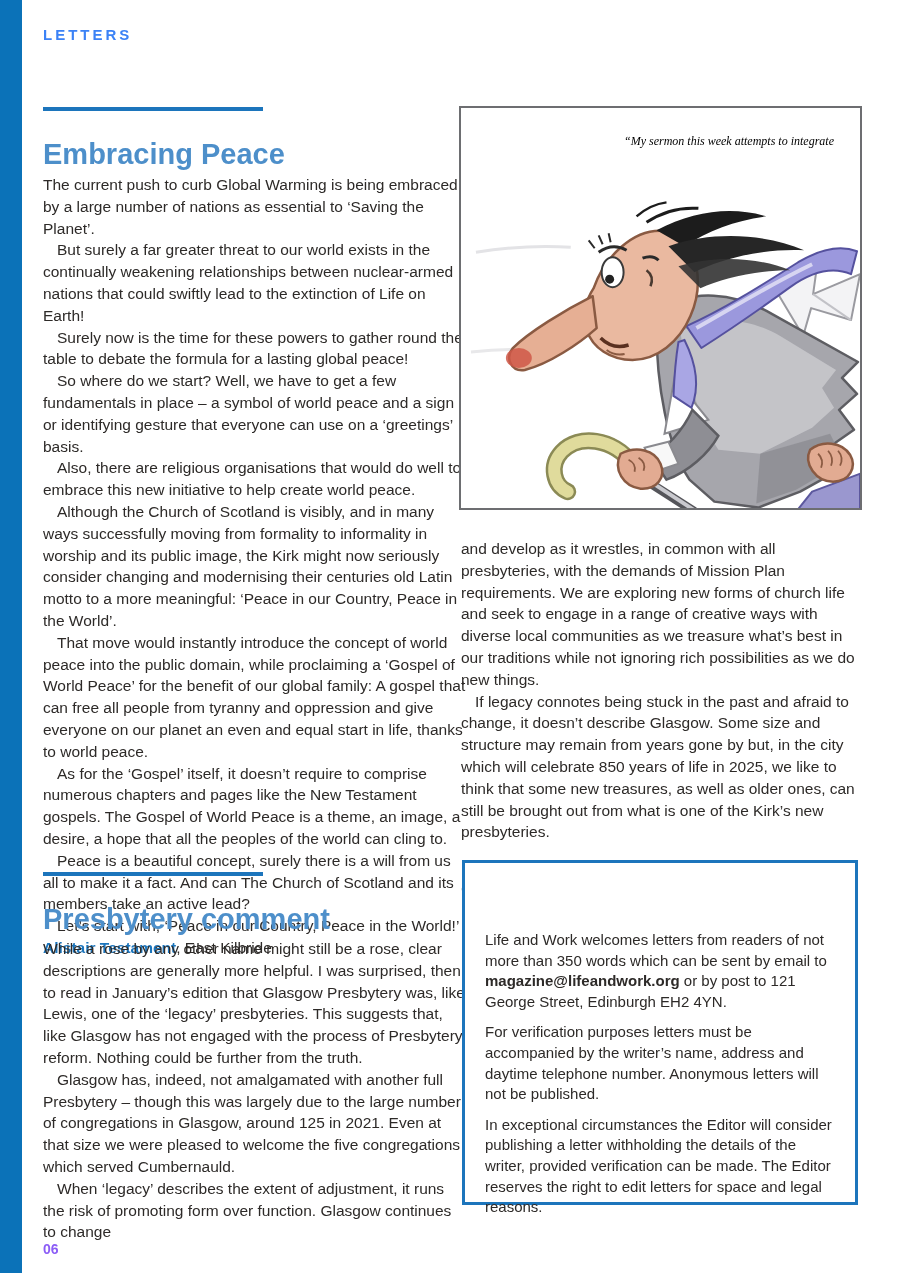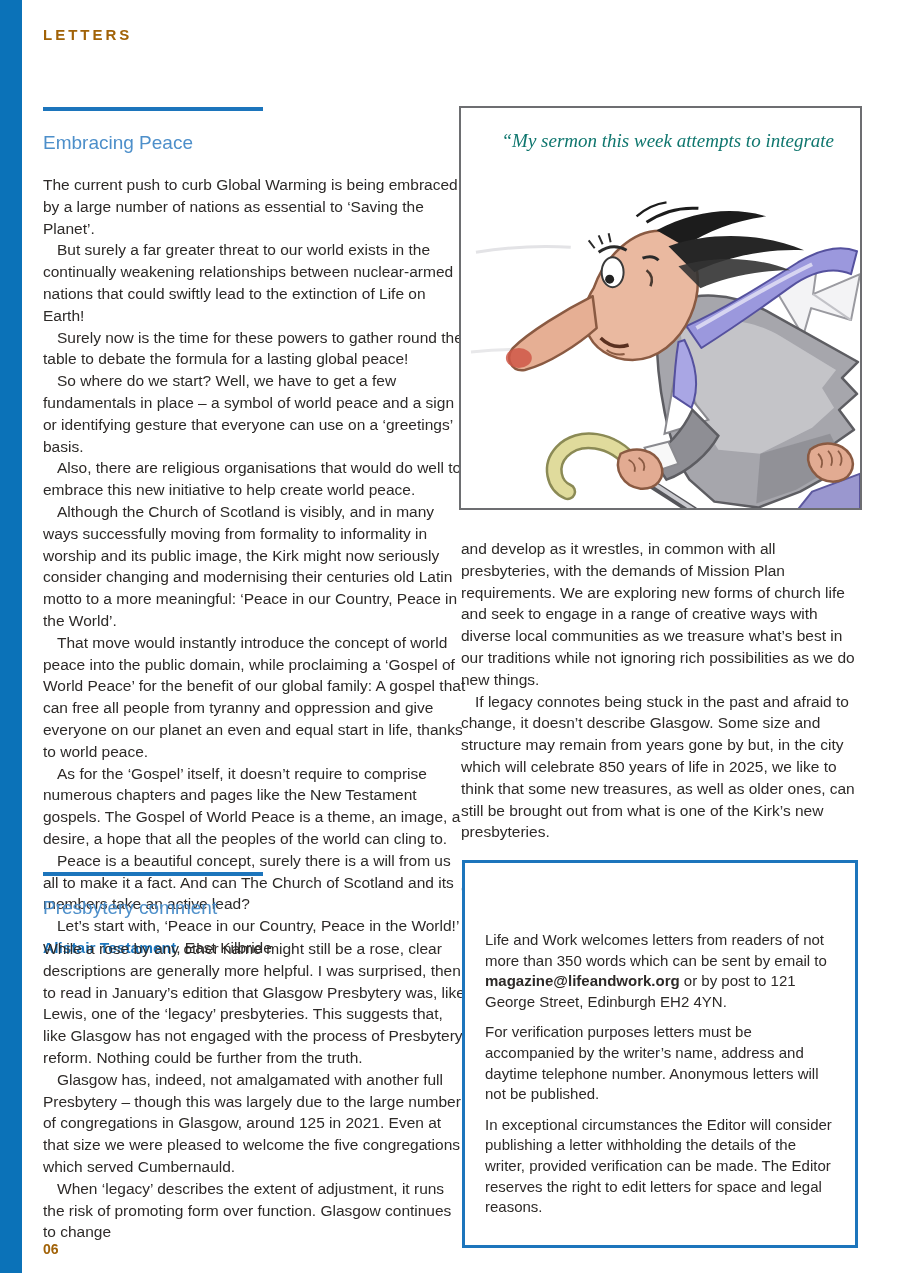--- a/index.html
+++ b/index.html
@@ -4,53 +4,53 @@
 <style>
   html,body{margin:0;padding:0;background:#ffffff;}
   #page{
     position:relative;width:905px;height:1280px;background:#ffffff;overflow:hidden;
     font-family:"Liberation Sans",sans-serif;color:#2d2a28;
   }
   
   #left-bar{position:absolute;left:0;top:0;width:22px;height:1273px;background:#0b72b8;}
   
   #letters-label{position:absolute;left:43px;top:26px;font-size:15px;font-weight:700;
-    letter-spacing:3px;color:#a16207;}
+    letter-spacing:3px;color:#3b82f6;}
   
   .rule{position:absolute;width:220px;height:4px;background:#1c75bc;}
   #rule-1{left:43px;top:107px;}
   #rule-2{left:43px;top:872px;}
-  .section-title{position:absolute;left:43px;font-size:19px;font-weight:400;color:#4d8fca;}
+  .section-title{position:absolute;left:43px;font-size:29px;font-weight:700;color:#4d8fca;}
   #title-1{top:119px;}
   #title-2{top:884px;}
   
   .copy{position:absolute;font-size:15.5px;line-height:21.8px;color:#2d2a28;}
   .copy p{margin:0;}
   .copy p.indent{text-indent:14px;}
   #letter1-body{left:43px;top:174px;width:424px;}
   #letter2-left{left:43px;top:938px;width:424px;}
   #letter2-right{left:461px;top:538px;width:402px;}
   .sig{margin:0;}
   .sig-name{font-weight:700;color:#1c75bc;}
   #letter2-right .sig{margin-top:13px;}
   
   #cartoon-box{position:absolute;left:459px;top:106px;width:399px;height:400px;
     border:2px solid #6d6e71;background:#ffffff;overflow:hidden;}
   #cartoon-caption{position:absolute;top:20px;right:26px;text-align:center;
-    font-family:"Liberation Serif",serif;font-style:italic;font-size:19px;
-    line-height:26px;color:#0f766e;}
+    font-family:"Liberation Serif",serif;font-style:italic;font-size:12px;
+    line-height:26px;color:#000000;}
   #cartoon-art{position:absolute;left:0;bottom:-4px;}
   
-  #info-box{position:absolute;left:462px;top:860px;width:396px;height:388px;
+  #info-box{position:absolute;left:462px;top:860px;width:396px;height:345px;
     border:3px solid #1c75bc;box-sizing:border-box;background:#ffffff;}
   #info-box-inner{padding:67px 20px 0 20px;font-size:15px;line-height:20.6px;color:#2d2a28;}
   #info-box-inner p{margin:0 0 10px 0;}
   .bold{font-weight:700;}
   
-  #page-number{position:absolute;left:43px;top:1241px;font-size:14px;font-weight:700;color:#a16207;}
+  #page-number{position:absolute;left:43px;top:1241px;font-size:14px;font-weight:700;color:#8b5cf6;}
 </style>
 </head>
 <body>
 
 <div id="page">
 
   <div id="left-bar"></div>
 
   <div id="letters-label">LETTERS</div>
 

